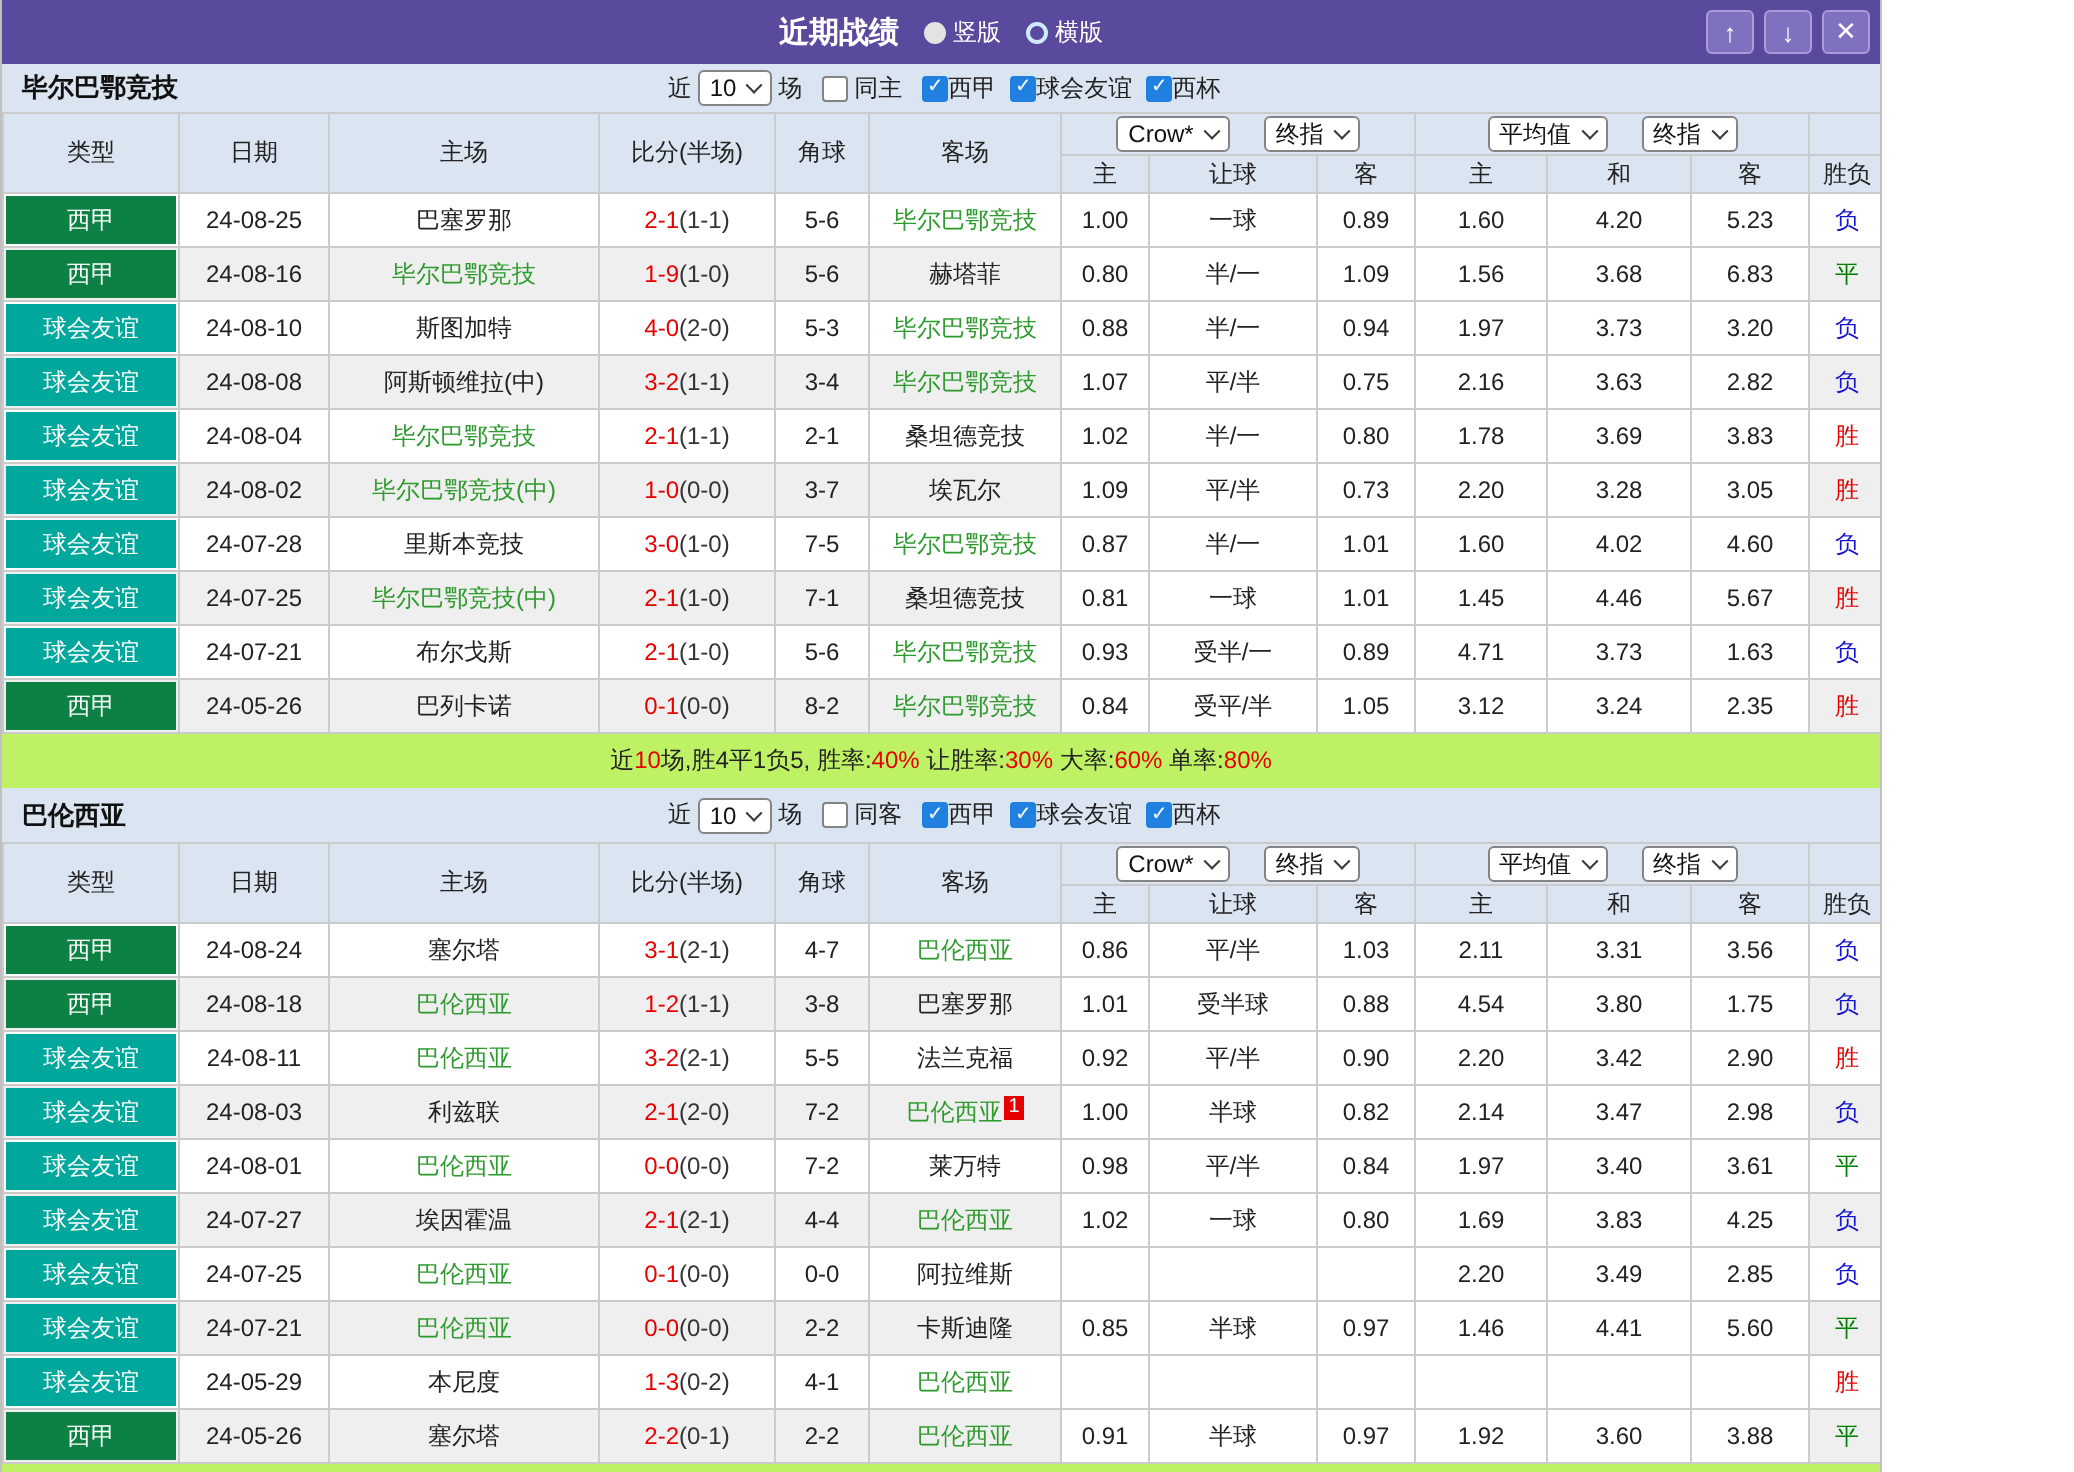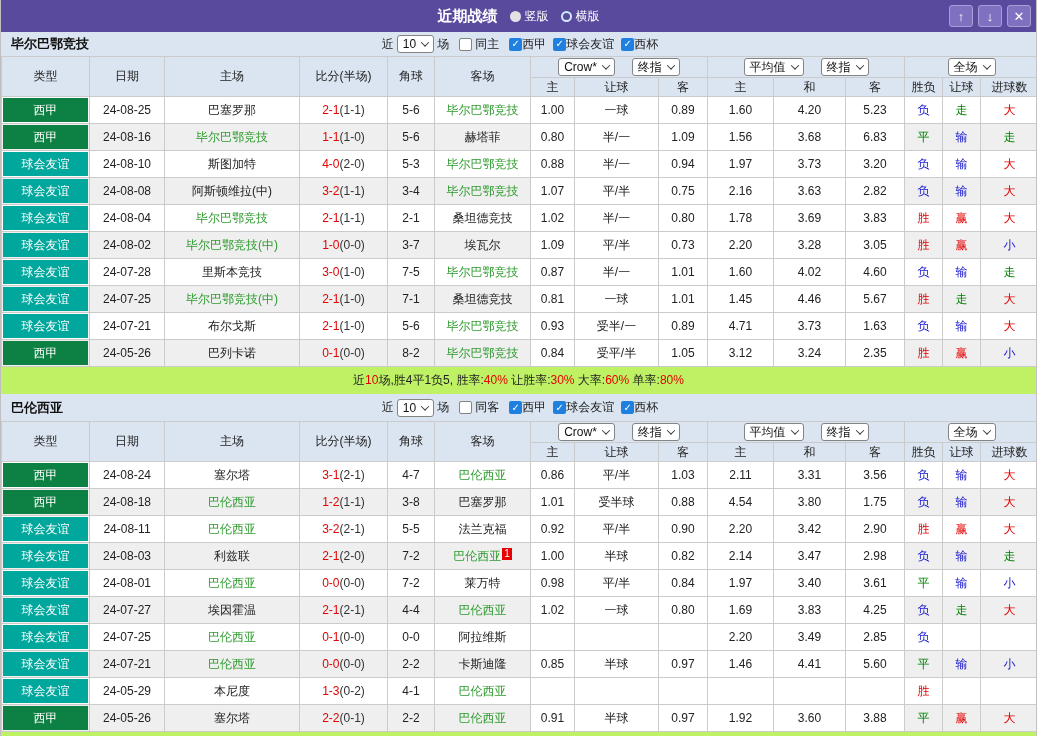--- a/index.html
+++ b/index.html
@@ -1,17 +1,17 @@
 <!DOCTYPE html>
 <html><head>
 <meta charset="utf-8">
 <style>
   * { margin:0; padding:0; box-sizing:border-box; }
   body { background:#fff; font-family:"Liberation Sans","DejaVu Sans",sans-serif; }
-  .app { width:1037px; height:736px; background:#fff; border-left:1px solid #c0c0c0; border-right:1px solid #c0c0c0; overflow:hidden; }
+  .app { width:941px; height:736px; background:#fff; border-left:1px solid #c0c0c0; border-right:1px solid #c0c0c0; overflow:hidden; }
 
   
   .titlebar { height:32px; background:#5a4a9e; position:relative; display:flex; align-items:center; }
   .titlebar-center { position:absolute; left:0; right:0; display:flex; justify-content:center; align-items:center; gap:12px; color:#fff; }
   .main-title { font-size:15px; font-weight:bold; }
   .radio-opt { display:inline-flex; align-items:center; gap:4px; font-size:12px; cursor:pointer; }
   .rdot { width:11px; height:11px; border-radius:50%; background:#e3e3e3; }
   .rring { width:11px; height:11px; border-radius:50%; border:2px solid #cfeaff; background:transparent; }
   .titlebar-buttons { margin-left:auto; display:flex; gap:5px; padding-right:5px; z-index:2; }
   .tbtn { width:24px; height:22px; background:#8071c0; border:1px solid #a99cd8; border-radius:3px; color:#fff; font-size:13px; font-weight:bold; display:flex; align-items:center; justify-content:center; cursor:pointer; }
@@ -195,21 +195,21 @@
           <td class="c-res b">负</td>
           <td class="c-res g">走</td>
           <td class="c-res r">大</td>
         </tr>
         <tr>
           <td class="c-type">
             <div class="badge t-liga">西甲</div>
           </td>
           <td class="c-date">24-08-16</td>
           <td class="c-team"><span class="team-green">毕尔巴鄂竞技</span></td>
-          <td class="c-score"><span class="red">1-1</span><span class="half">(1-0)</span></td>
+          <td class="c-score"><span class="red">1-9</span><span class="half">(1-0)</span></td>
           <td class="c-corner">5-6</td>
           <td class="c-team"><span class="">赫塔菲</span></td>
           <td class="c-odds">0.80</td>
           <td class="c-odds">半/一</td>
           <td class="c-odds">1.09</td>
           <td class="c-avg">1.56</td>
           <td class="c-avg">3.68</td>
           <td class="c-avg">6.83</td>
           <td class="c-res g">平</td>
           <td class="c-res b">输</td>

